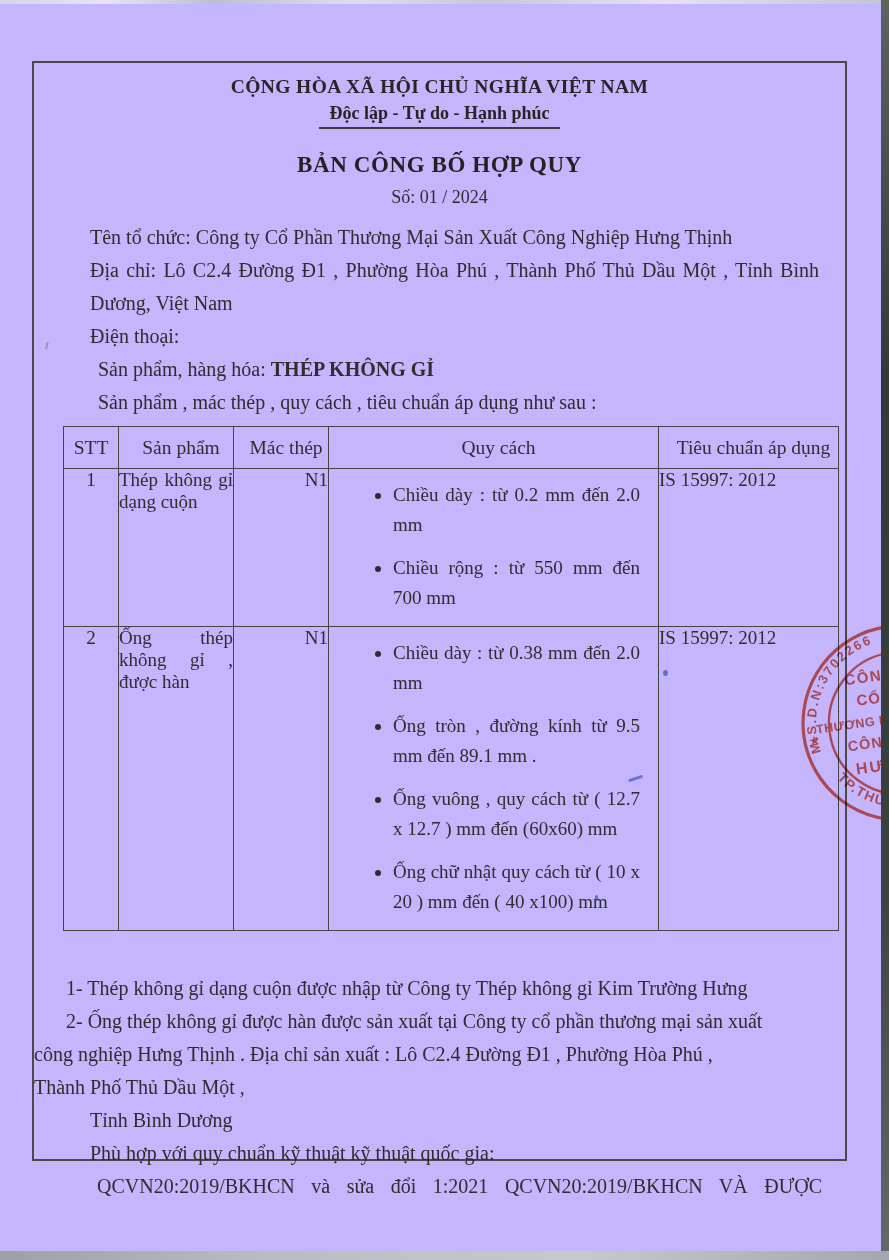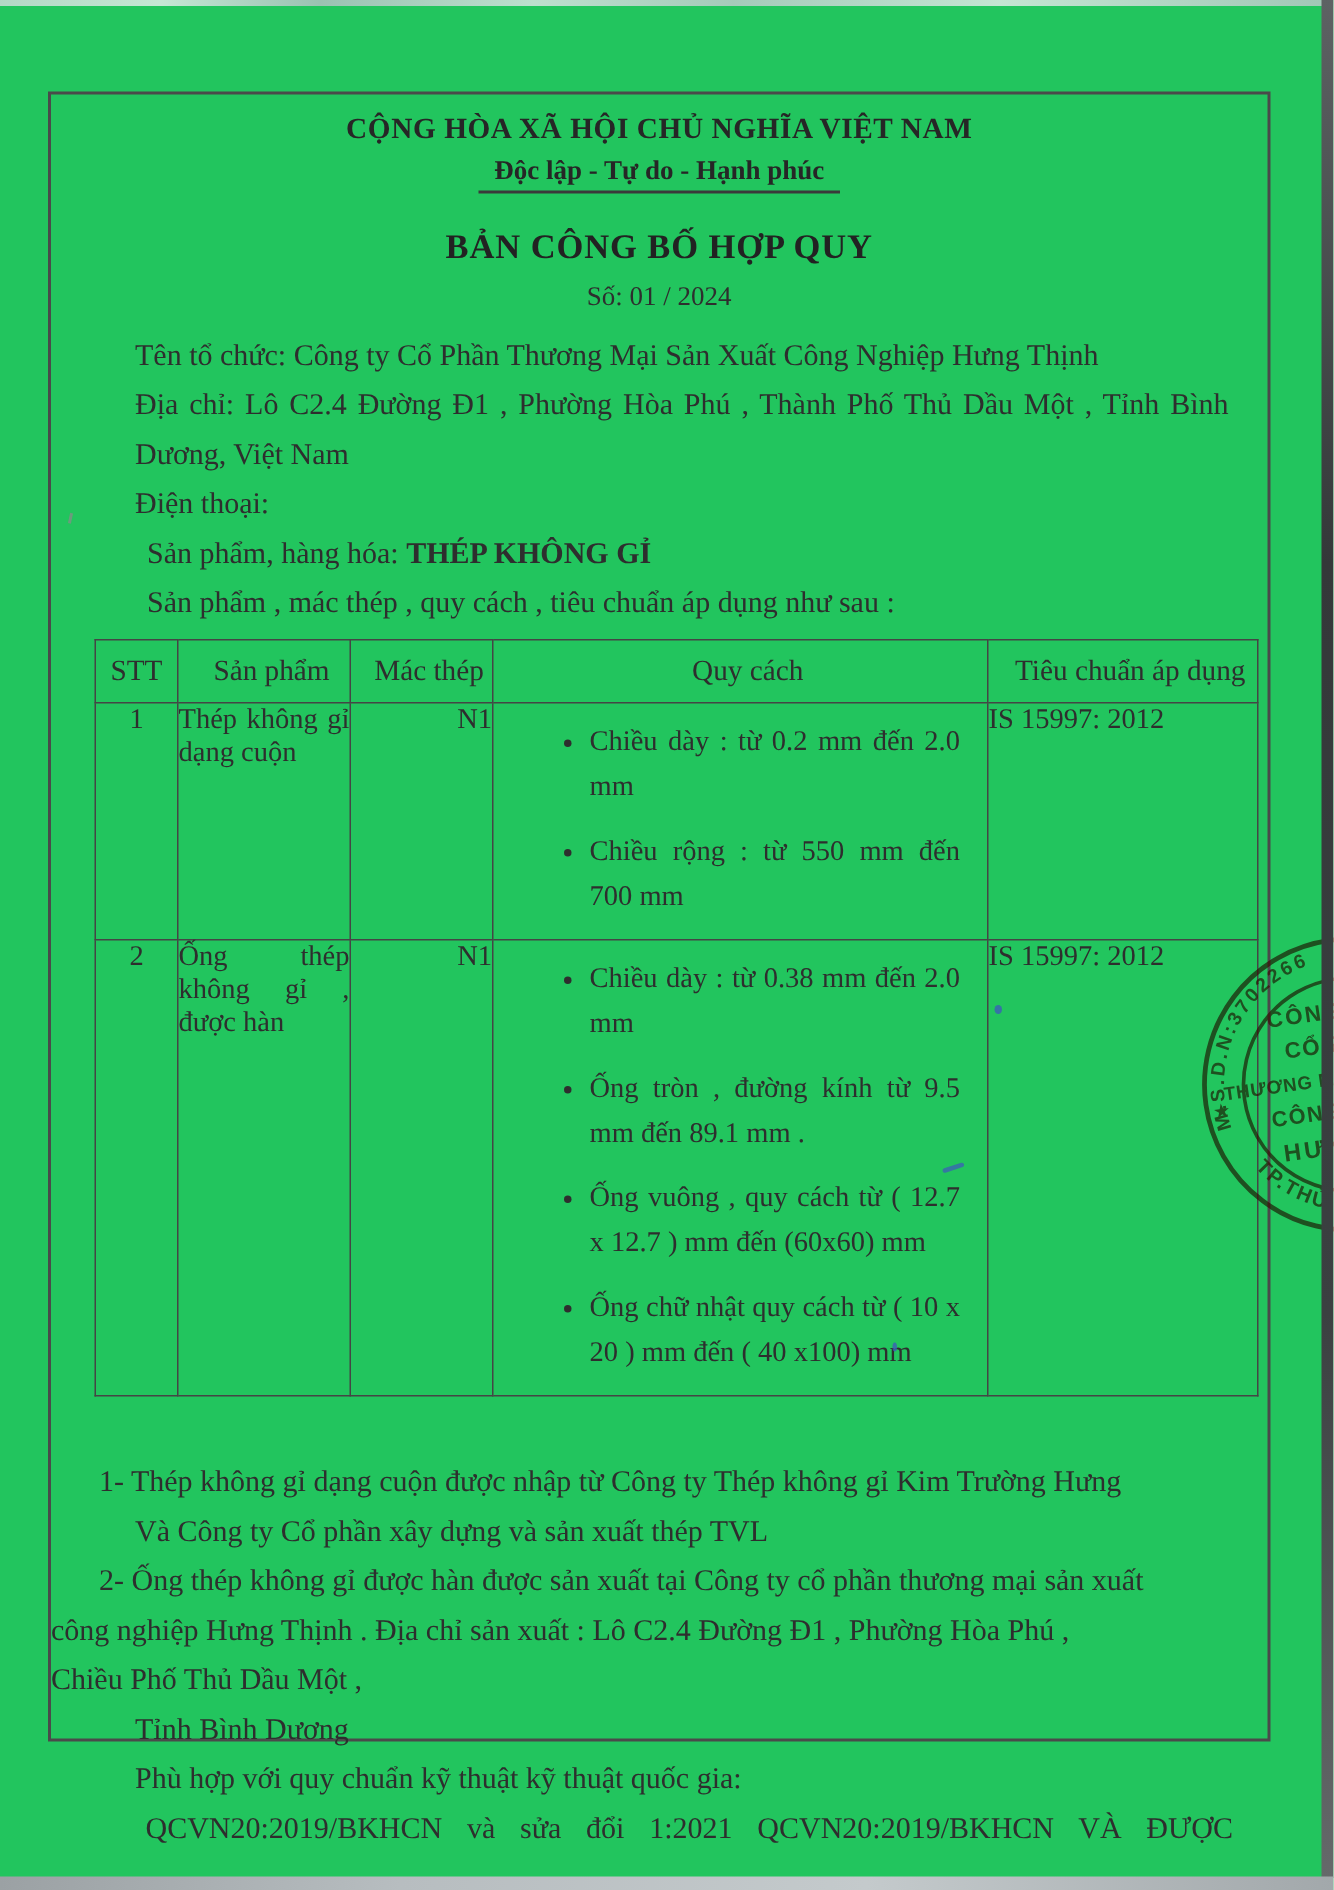--- a/index.html
+++ b/index.html
@@ -1,17 +1,17 @@
 <!DOCTYPE html>
 <html><head>
 <meta charset="utf-8">
 <style>
   html,body{margin:0;padding:0;width:889px;height:1260px;overflow:hidden;background:#fdfdfc;}
   body{font-family:"Liberation Serif","DejaVu Serif",serif;color:#2e2e2e;position:relative;}
-  .sheet{position:absolute;inset:0;background:#22c55e;}
+  .sheet{position:absolute;inset:0;background:#c4b5fd;}
 
   
   .artifact-top{position:absolute;top:0;left:0;width:889px;height:4px;
     background:linear-gradient(to right,#d8dde0,#eef0f2 12%,#b9c1c7 24%,#e4e7ea 40%,#c6ccd1 55%,#eceeef 75%,#c0c7cc 100%);opacity:.8;}
   .artifact-right{position:absolute;top:0;right:0;width:8px;height:1252px;z-index:60;
     background:linear-gradient(to bottom,#5d6263,#343839 30%,#3b4041 70%,#65696a);}
   .artifact-bottom{position:absolute;bottom:0;left:0;width:889px;height:9px;z-index:61;
     background:linear-gradient(to right,#9ba1a4,#b7bdc0 30%,#c4cacc 65%,#a2a8ab);}
 
   
@@ -131,24 +131,23 @@
             <li>Ống chữ nhật quy cách từ ( 10 x 20 ) mm đến ( 40 x100) mm</li>
           </ul>
         </td>
         <td class="cell-tc">IS 15997: 2012</td>
       </tr>
     </tbody>
       </table>
 
     <div class="notes bodytext">
       <div class="nl ind-63">1-  Thép không gỉ dạng cuộn được nhập từ Công ty Thép không gỉ Kim Trường Hưng</div>
-      <div class="nl ind-56">Và Công ty Cổ phần xây dựng và sản xuất thép TVL</div>
       <div class="nl ind-63">2-  Ống thép không gỉ được hàn được sản xuất tại Công ty cổ phần thương mại sản xuất</div>
       <div class="nl ind-86">công nghiệp Hưng Thịnh . Địa chỉ sản xuất : Lô C2.4 Đường Đ1 , Phường Hòa Phú ,</div>
-      <div class="nl ind-86">Chiều Phố Thủ Dầu Một ,</div>
+      <div class="nl ind-86">Thành Phố Thủ Dầu Một ,</div>
       <div class="nl ind-56">Tỉnh Bình Dương</div>
       <div class="nl ind-56">Phù hợp với quy chuẩn kỹ thuật kỹ thuật quốc gia:</div>
       <div class="conform-l1">QCVN20:2019/BKHCN và sửa đổi 1:2021 QCVN20:2019/BKHCN VÀ ĐƯỢC</div>
 
     </div>
 
   </div>
 
   <div class="stamp">
     <svg width="206" height="206" viewBox="0 0 206 206">

